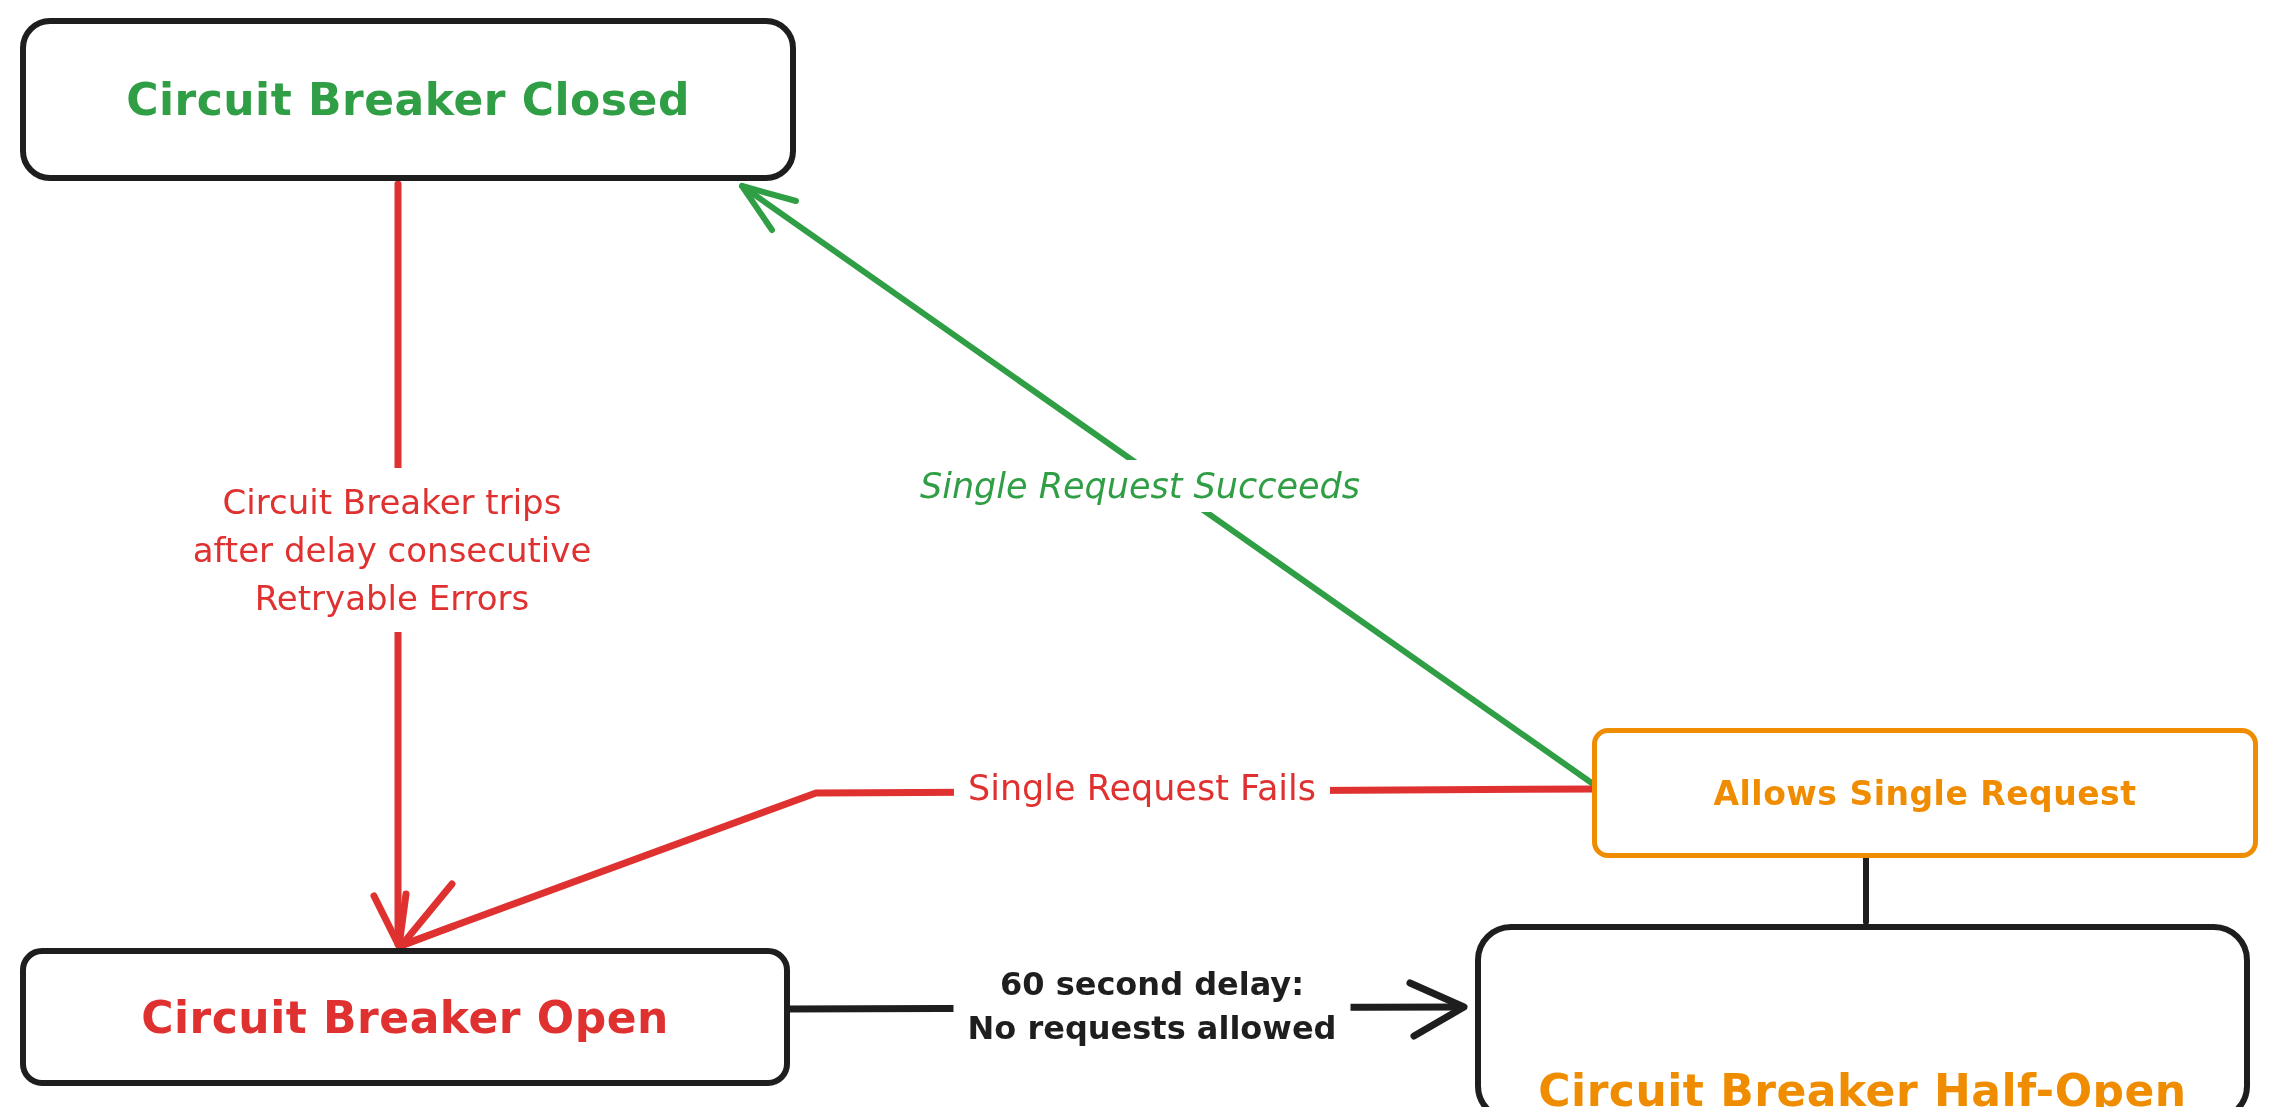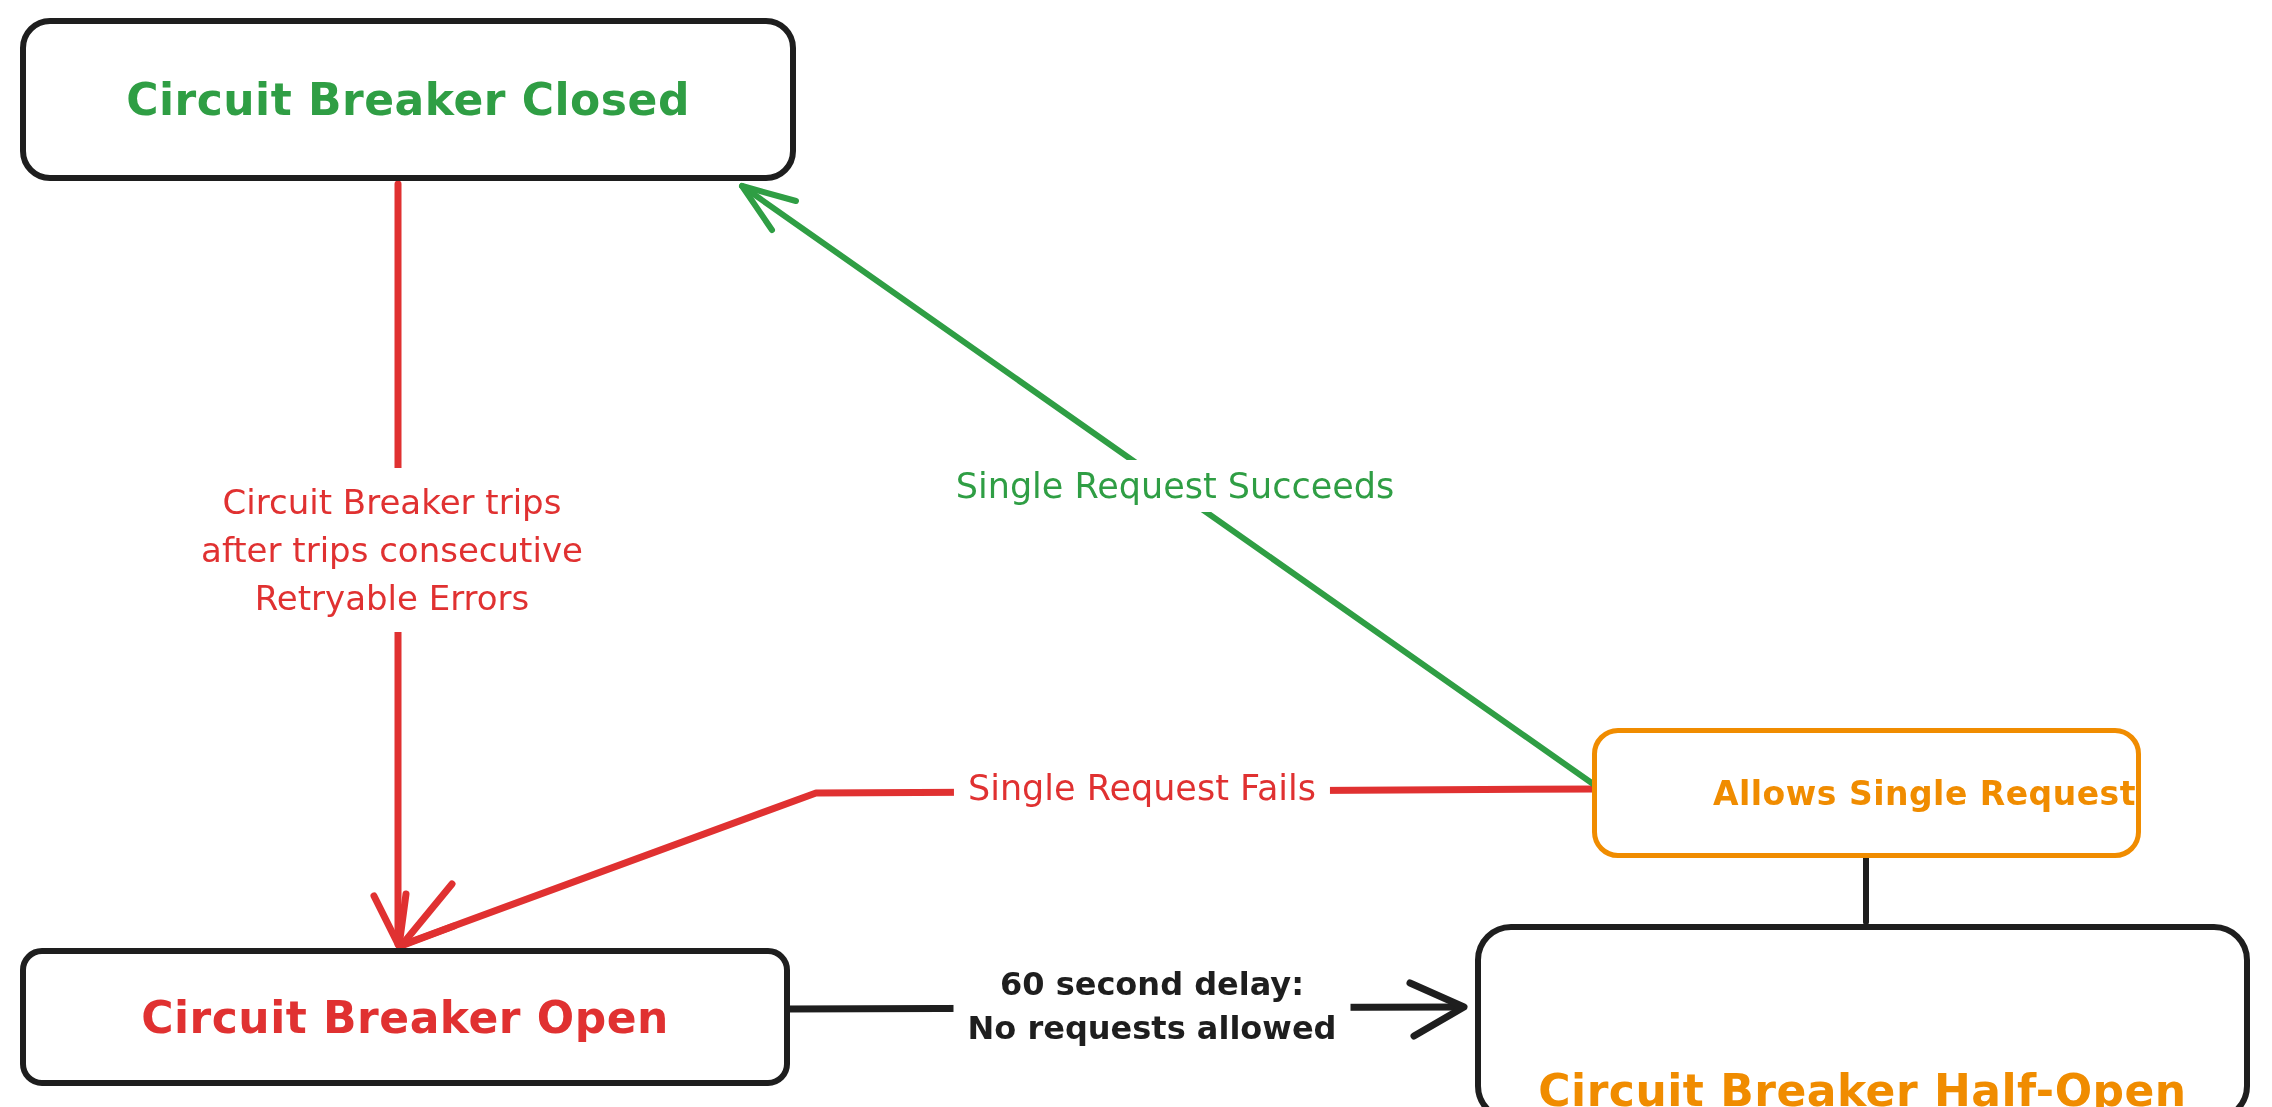--- a/index.html
+++ b/index.html
@@ -43,41 +43,41 @@
     font-weight: bold;
     letter-spacing: 0.5px;
     white-space: nowrap;
   }
   #node-closed    { left: 20px;   top: 18px;  width: 776px; height: 163px; }
   #node-closed .node-label { color: var(--green, #2f9e44); }
   #node-open      { left: 20px;   top: 948px; width: 770px; height: 138px; border-radius: 22px; justify-content: center; }
   #node-open .node-label { color: var(--red, #e03131); }
   #node-half-open { left: 1475px; top: 924px; width: 775px; height: 198px; border-radius: 36px; align-items: flex-end; }
   #node-half-open .node-label { color: var(--orange, #f08c00); }
-  #node-allows    { left: 1592px; top: 728px; width: 549px; height: 130px;
-                    border: 5px solid var(--orange, #f08c00); border-radius: 26px; justify-content: flex-end; }
+  #node-allows    { left: 1592px; top: 728px; width: 666px; height: 130px;
+                    border: 5px solid var(--orange, #f08c00); border-radius: 16px; }
   #node-allows .node-label { color: var(--orange, #f08c00); font-size: 33px; }
   
   .edge-label {
     position: absolute;
     z-index: 3;
     transform: translate(-50%, -50%);
     background: #ffffff;
     text-align: center;
     white-space: nowrap;
     font-size: 35px;
     padding: 6px 14px;
   }
   #label-trips {
     left: 392px; top: 550px;
     color: var(--red, #e03131);
     font-size: 34px; line-height: 48px;
     padding: 10px 16px;
   }
-  #label-succeeds { left: 1175px; top: 486px; color: var(--green, #2f9e44); }
+  #label-succeeds { left: 1140px; top: 486px; color: var(--green, #2f9e44); font-style: italic; }
   #label-fails    { left: 1142px; top: 788px; color: var(--red, #e03131); text-align: center; }
   #label-delay {
     left: 1152px; top: 1006px;
     color: var(--ink, #1e1e1e);
     font-size: 32px; font-weight: bold; line-height: 44px;
     padding: 6px 14px;
   }
 </style>
 </head>
 <body>
@@ -112,21 +112,21 @@
   <div class="node" id="node-half-open">
     <span class="node-label">Circuit Breaker Half-Open</span>
   </div>
 
   <div class="node" id="node-allows">
     <span class="node-label">Allows Single Request</span>
   </div>
 
   <div class="edge-label" id="label-trips">
     <div>Circuit Breaker trips</div>
-    <div>after trips consecutive</div>
+    <div>after delay consecutive</div>
     <div>Retryable Errors</div>
   </div>
 
   <div class="edge-label" id="label-succeeds">Single Request Succeeds</div>
 
   <div class="edge-label" id="label-fails">Single Request Fails</div>
 
   <div class="edge-label" id="label-delay">
     <div>60 second delay:</div>
     <div>No requests allowed</div>

